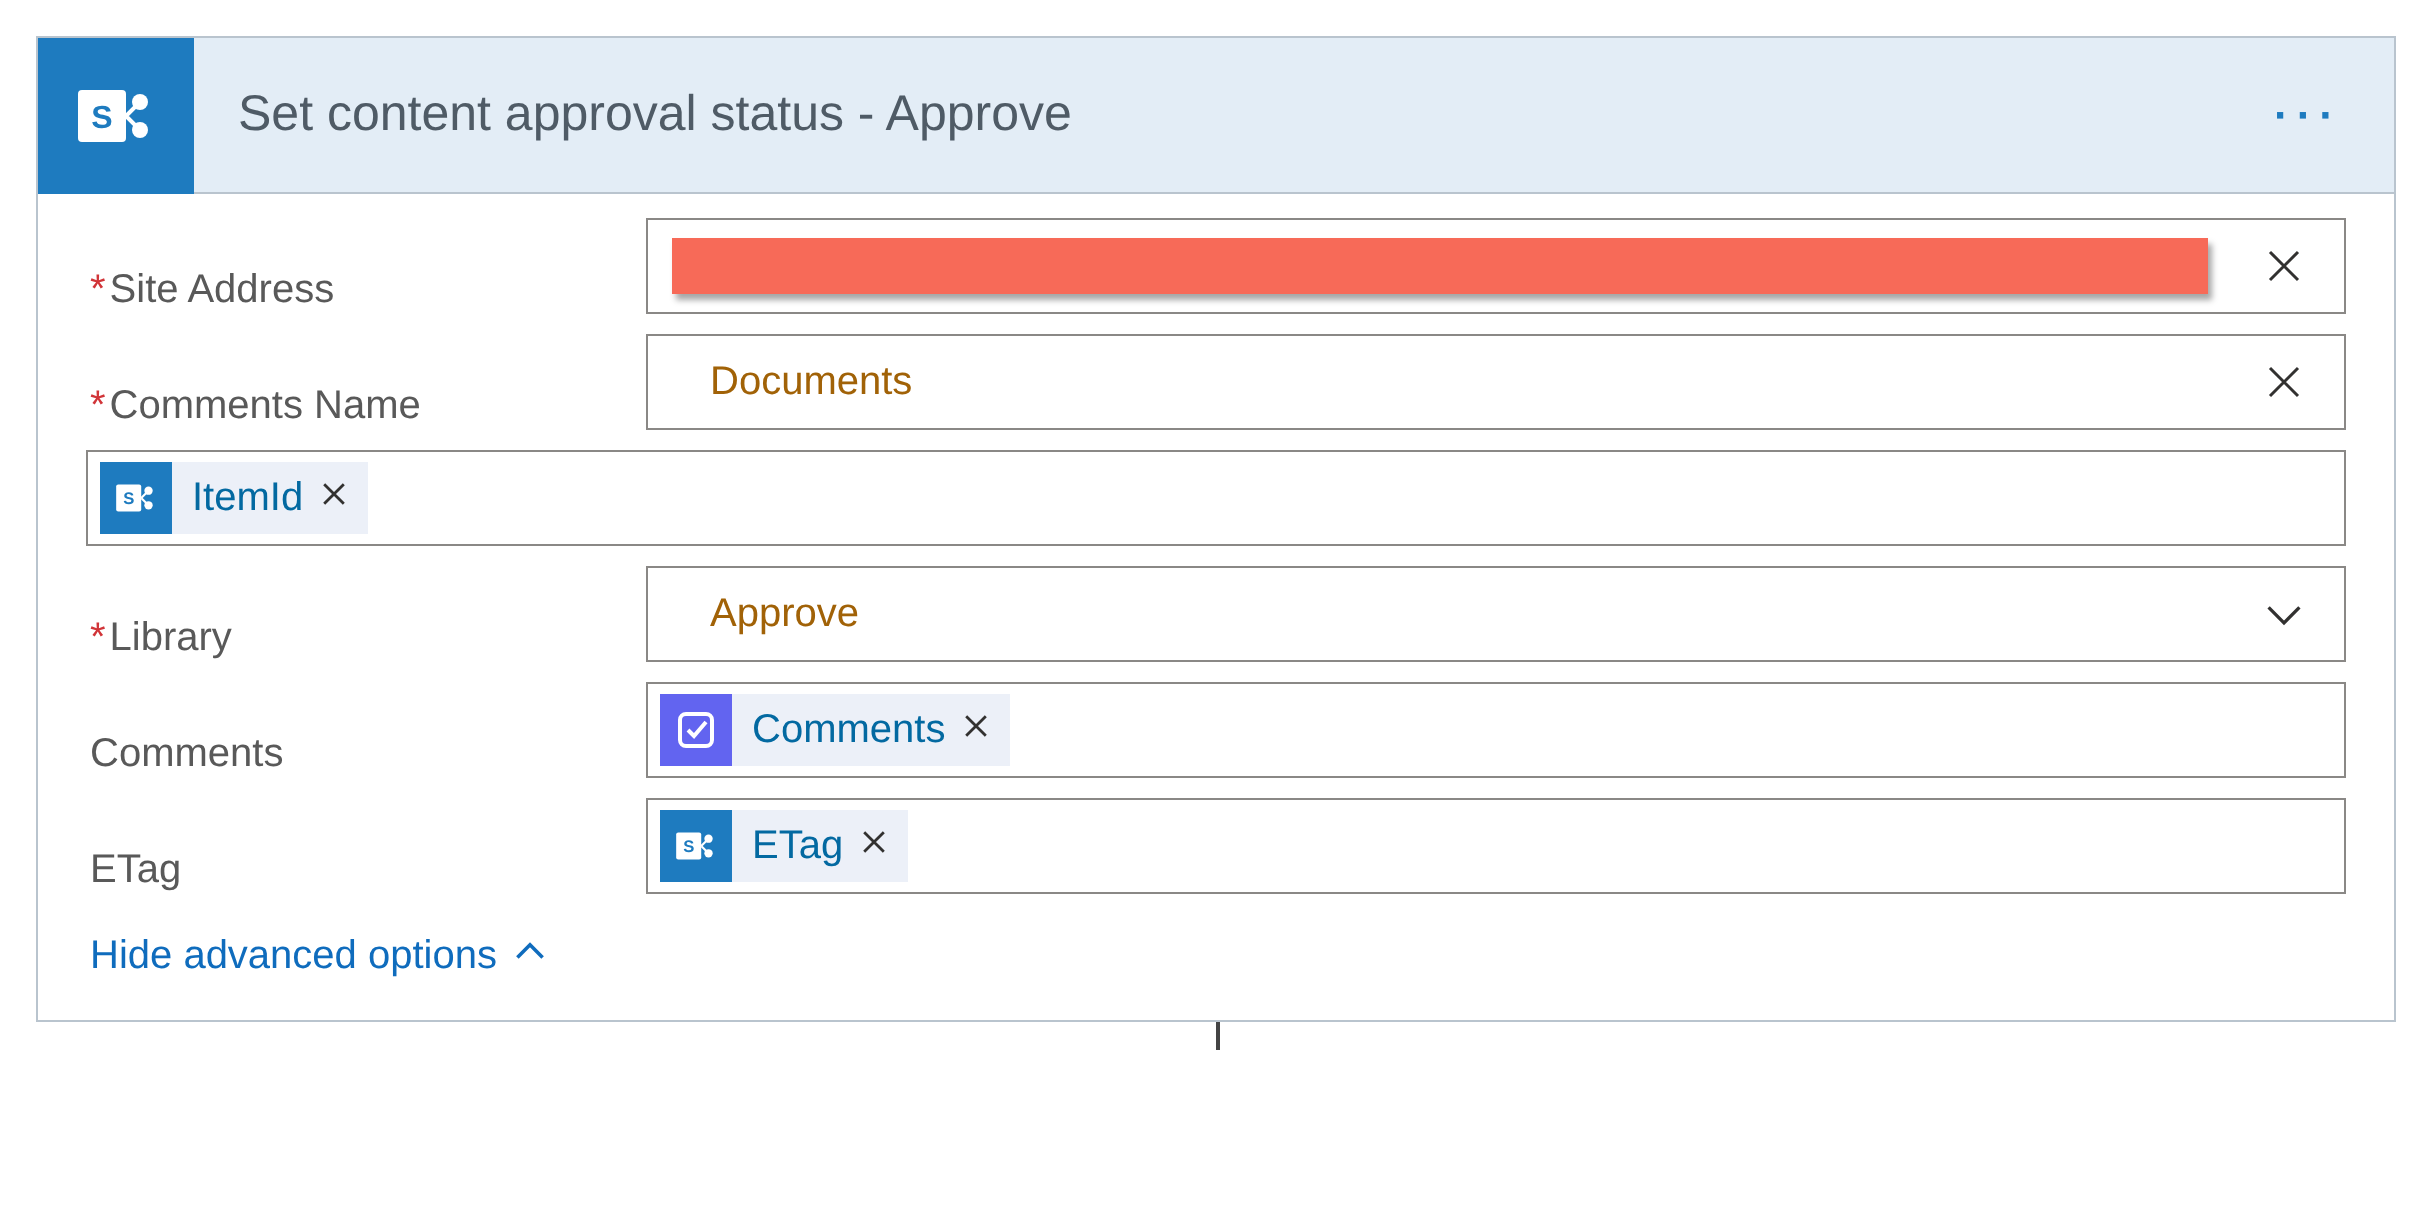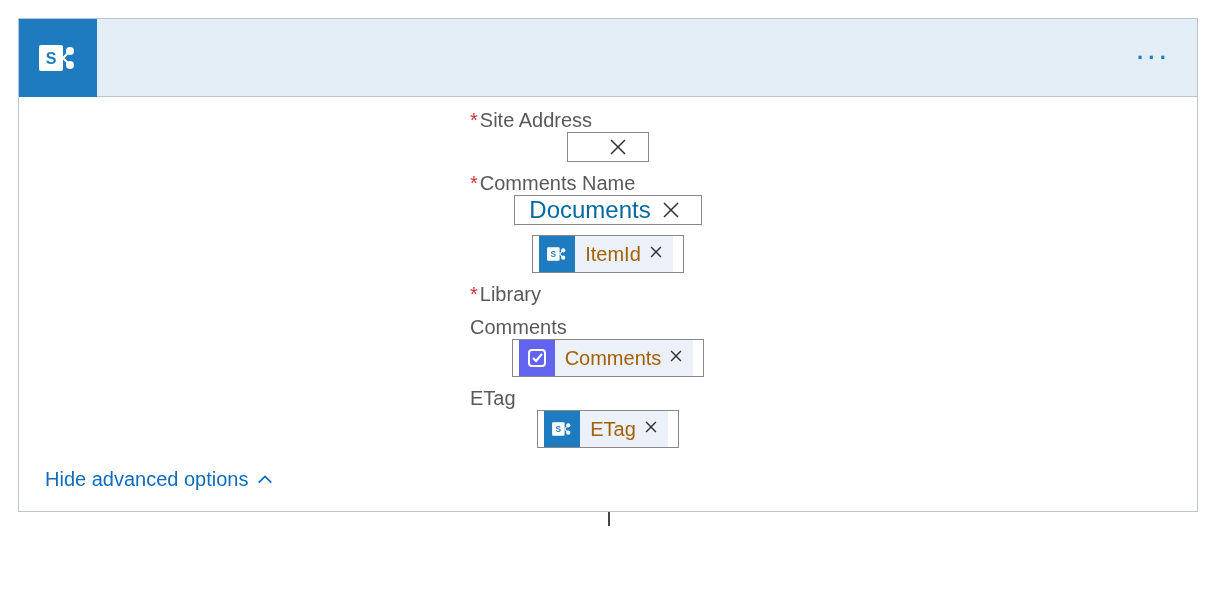--- a/index.html
+++ b/index.html
@@ -55,23 +55,22 @@
     letter-spacing: 4px;
     cursor: pointer;
     user-select: none;
     font-weight: 700;
   }
   .form-body {
     padding: 12px 24px 6px 24px;
   }
   .form-row {
     display: flex;
-    align-items: center;
+    align-items: flex-end;
     margin-bottom: 10px;
-    flex-direction: column;
   }
   .label-cell {
     width: 280px;
     flex-shrink: 0;
     font-size: 20px;
     color: #595959;
     padding-left: 2px;
   }
   .req-asterisk {
     color: #d13438;
@@ -81,24 +80,25 @@
     flex: 1;
     border: 1px solid #8a8886;
     height: 48px;
     display: flex;
     align-items: center;
     padding: 0 10px;
     position: relative;
     background: #fff;
   }
   .field-text {
-    font-size: 24px;
-    color: #0369a1;
+    font-size: 20px;
+    color: #a16207;
     flex: 1;
     padding-left: 4px;
+    margin-left: 17px;
   }
   .redacted-bar {
     height: 28px;
     background: #f76a58;
     flex: 1;
     margin-right: 18px;
     margin-left: 2px;
     box-shadow: 2px 3px 3px rgba(0,0,0,0.35);
   }
   .clear-x, .chevron-down {
@@ -130,29 +130,28 @@
     width: 36px;
     height: 36px;
     background: #6264f0;
     display: flex;
     align-items: center;
     justify-content: center;
     margin-right: 10px;
   }
   .token-label {
     font-size: 20px;
-    color: #a16207;
+    color: #0369a1;
     margin-right: 8px;
   }
   .token-remove {
     cursor: pointer;
   }
   .adv-toggle {
     display: inline-flex;
-    align-items: center;
     color: #0f6cbd;
     font-size: 20px;
     margin: 10px 0 14px 2px;
     cursor: pointer;
     user-select: none;
   }
   .adv-toggle svg { margin-left: 8px; }
   .connector-line {
     width: 2px;
     height: 14px;
@@ -168,20 +167,21 @@
   <div class="card-header">
     <div class="header-icon-box">
       <svg class="sp-icon" viewBox="0 0 46 46">
         <rect x="4" y="10" width="24" height="26" rx="2" fill="#fff"></rect>
         <text x="16" y="29" text-anchor="middle" font-family="Segoe UI, sans-serif" font-size="16" font-weight="700" fill="#1e7bbf">S</text>
         <circle cx="35" cy="16" r="4" fill="#fff"></circle>
         <circle cx="35" cy="30" r="4" fill="#fff"></circle>
         <path d="M28 23 L35 16 M28 23 L35 30" stroke="#fff" stroke-width="2" fill="none"></path>
       </svg>
     </div>
+    <div class="header-title">Set content approval status - Approve</div>
     <div class="header-menu">···</div>
   </div>
 
   <div class="form-body">
 
     
     <div class="form-row">
       <div class="label-cell">
         <span class="req-asterisk">*</span><span>Site Address</span>
       </div>
@@ -231,20 +231,28 @@
           </span>
         </span>
       </div>
     </div>
 
     
     <div class="form-row">
       <div class="label-cell">
         <span class="req-asterisk">*</span><span>Library</span>
       </div>
+      <div class="field-cell">
+        <span class="field-text">Approve</span>
+        <div class="chevron-down">
+          <svg width="22" height="22" viewBox="0 0 20 20">
+              <path d="M3 7 L10 14 L17 7" stroke="#323130" stroke-width="1.5" fill="none"></path>
+            </svg>
+        </div>
+      </div>
     </div>
 
     
     <div class="form-row">
       <div class="label-cell">
         <span>Comments</span>
       </div>
       <div class="field-cell">
         <span class="token">
           <span class="token-icon-approvals">

